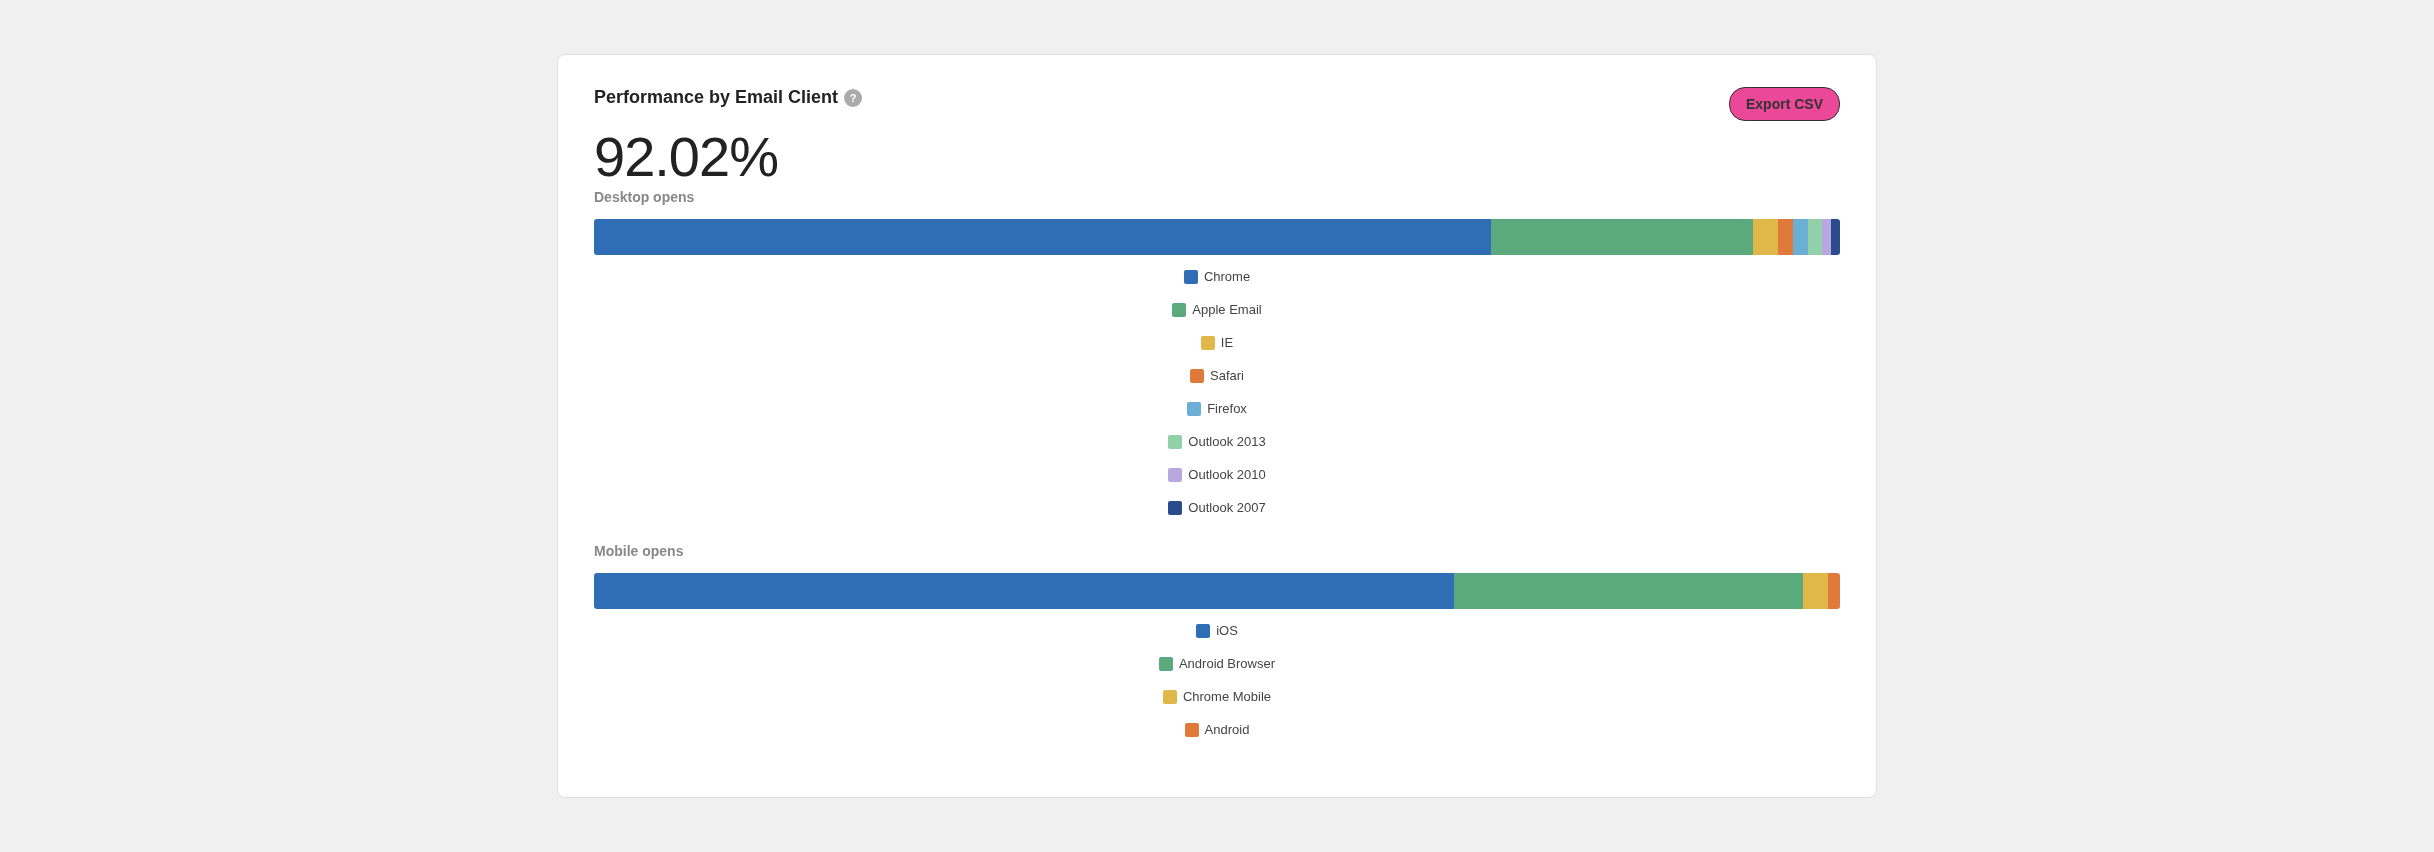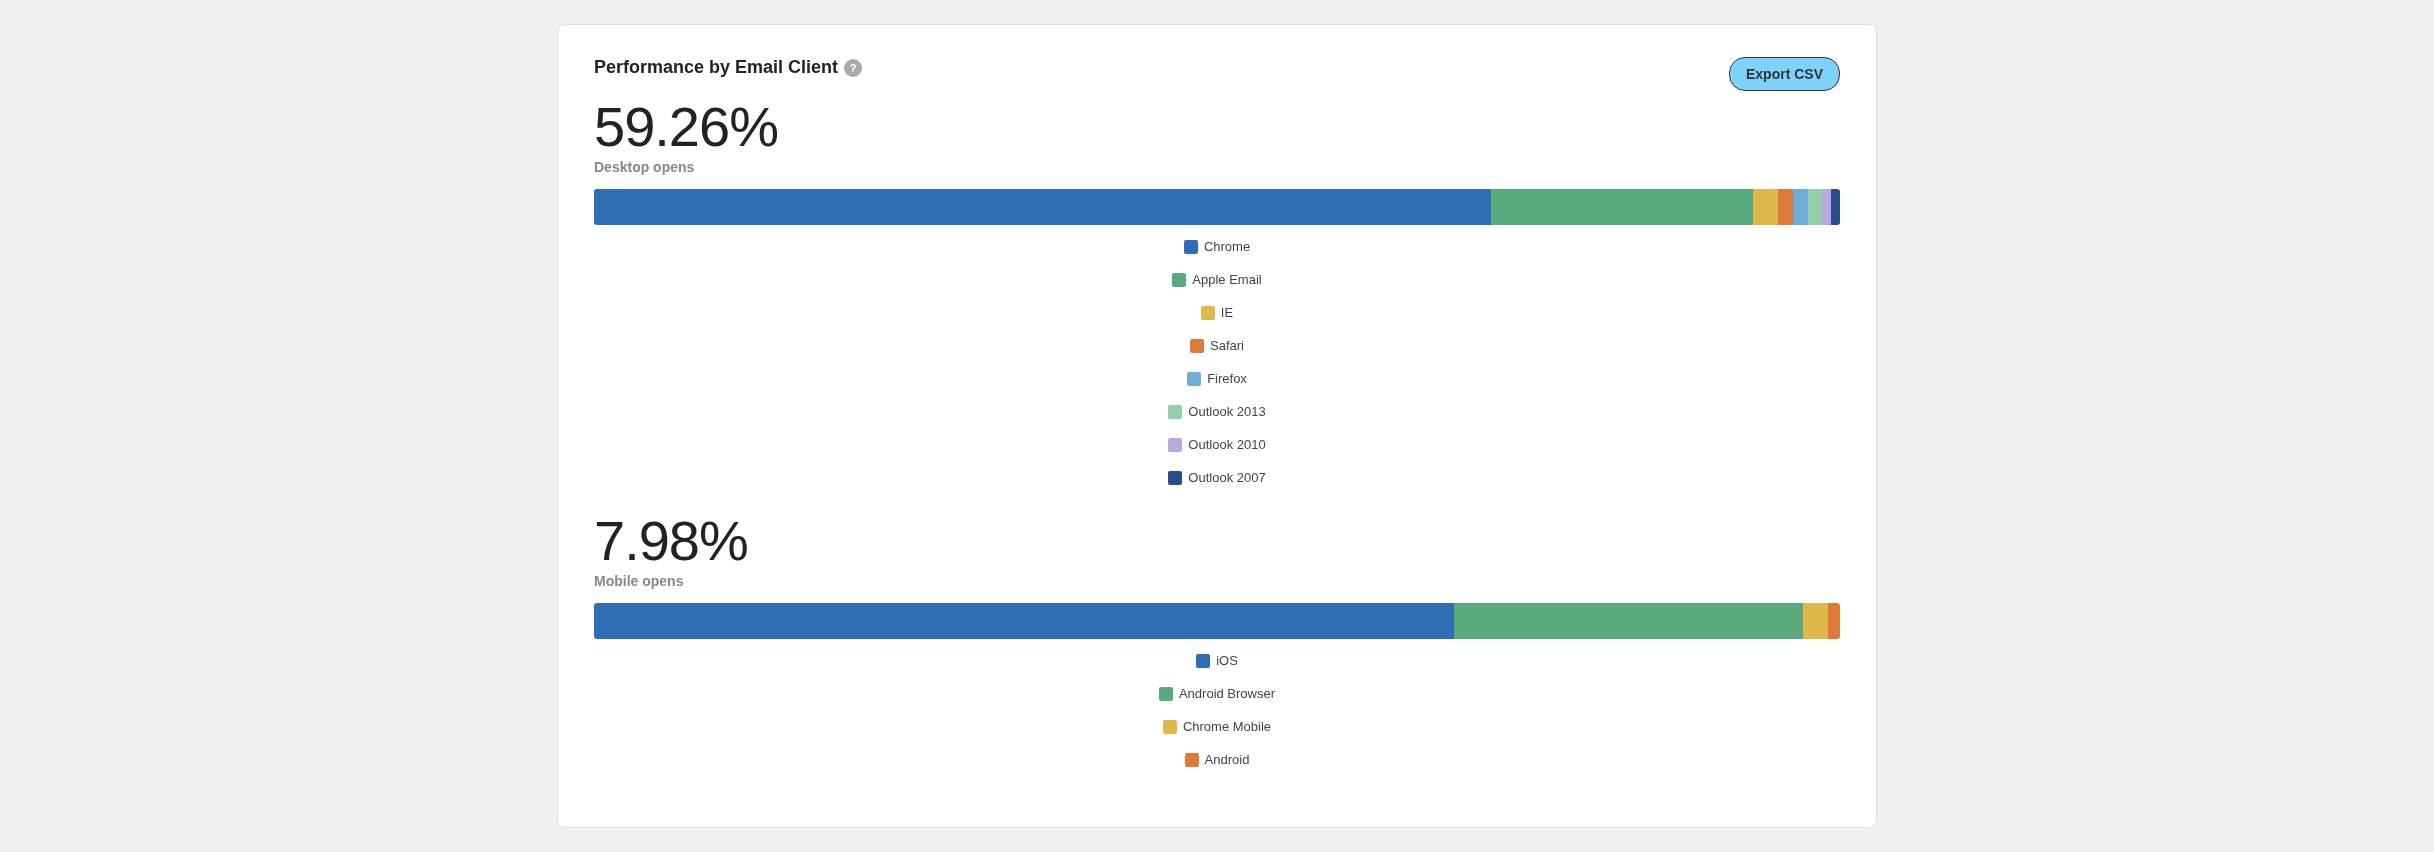--- a/index.html
+++ b/index.html
@@ -49,21 +49,21 @@
       font-weight: 700;
       cursor: pointer;
     }
     .card-subtitle {
       font-size: 13px;
       color: #777;
       margin-top: 4px;
     }
     .export-btn {
       border: 1.5px solid #333;
-      background: #7dd3fc;
+      background: #ec4899;
       color: #333;
       font-size: 14px;
       font-weight: 600;
       padding: 8px 16px;
       border-radius: 16px;
       cursor: pointer;
       white-space: nowrap;
     }
 
     .section { margin-bottom: 28px; }
@@ -123,21 +123,21 @@
     <div class="card-title-area">
       <div class="card-title">
         <span>Performance by Email Client</span>
         <span class="help-icon">?</span>
       </div>
     </div>
     <button class="export-btn">Export CSV</button>
   </div>
 
   <div class="section">
-    <div class="big-percent">59.26%</div>
+    <div class="big-percent">92.02%</div>
     <div class="section-label">Desktop opens</div>
     <div class="bar-track" id="desktop-bar">
         <div class="bar-segment" style="width: 72%; background-color: rgb(47, 109, 181);"></div>
         <div class="bar-segment" style="width: 21%; background-color: rgb(91, 170, 126);"></div>
         <div class="bar-segment" style="width: 2%; background-color: rgb(224, 184, 74);"></div>
         <div class="bar-segment" style="width: 1.2%; background-color: rgb(224, 122, 58);"></div>
         <div class="bar-segment" style="width: 1.2%; background-color: rgb(107, 174, 214);"></div>
         <div class="bar-segment" style="width: 1.2%; background-color: rgb(145, 208, 168);"></div>
         <div class="bar-segment" style="width: 0.7%; background-color: rgb(185, 168, 224);"></div>
         <div class="bar-segment" style="width: 0.7%; background-color: rgb(42, 75, 140);"></div>
@@ -172,21 +172,20 @@
           <span>Outlook 2010</span>
         </div>
         <div class="legend-item">
           <div class="legend-dot" style="background-color: rgb(42, 75, 140);"></div>
           <span>Outlook 2007</span>
         </div>
       </div>
   </div>
 
   <div class="section">
-    <div class="big-percent">7.98%</div>
     <div class="section-label">Mobile opens</div>
     <div class="bar-track" id="mobile-bar">
         <div class="bar-segment" style="width: 69%; background-color: rgb(47, 109, 181);"></div>
         <div class="bar-segment" style="width: 28%; background-color: rgb(91, 170, 126);"></div>
         <div class="bar-segment" style="width: 2%; background-color: rgb(224, 184, 74);"></div>
         <div class="bar-segment" style="width: 1%; background-color: rgb(224, 122, 58);"></div>
       </div>
     <div class="legend" id="mobile-legend">
         <div class="legend-item">
           <div class="legend-dot" style="background-color: rgb(47, 109, 181);"></div>

